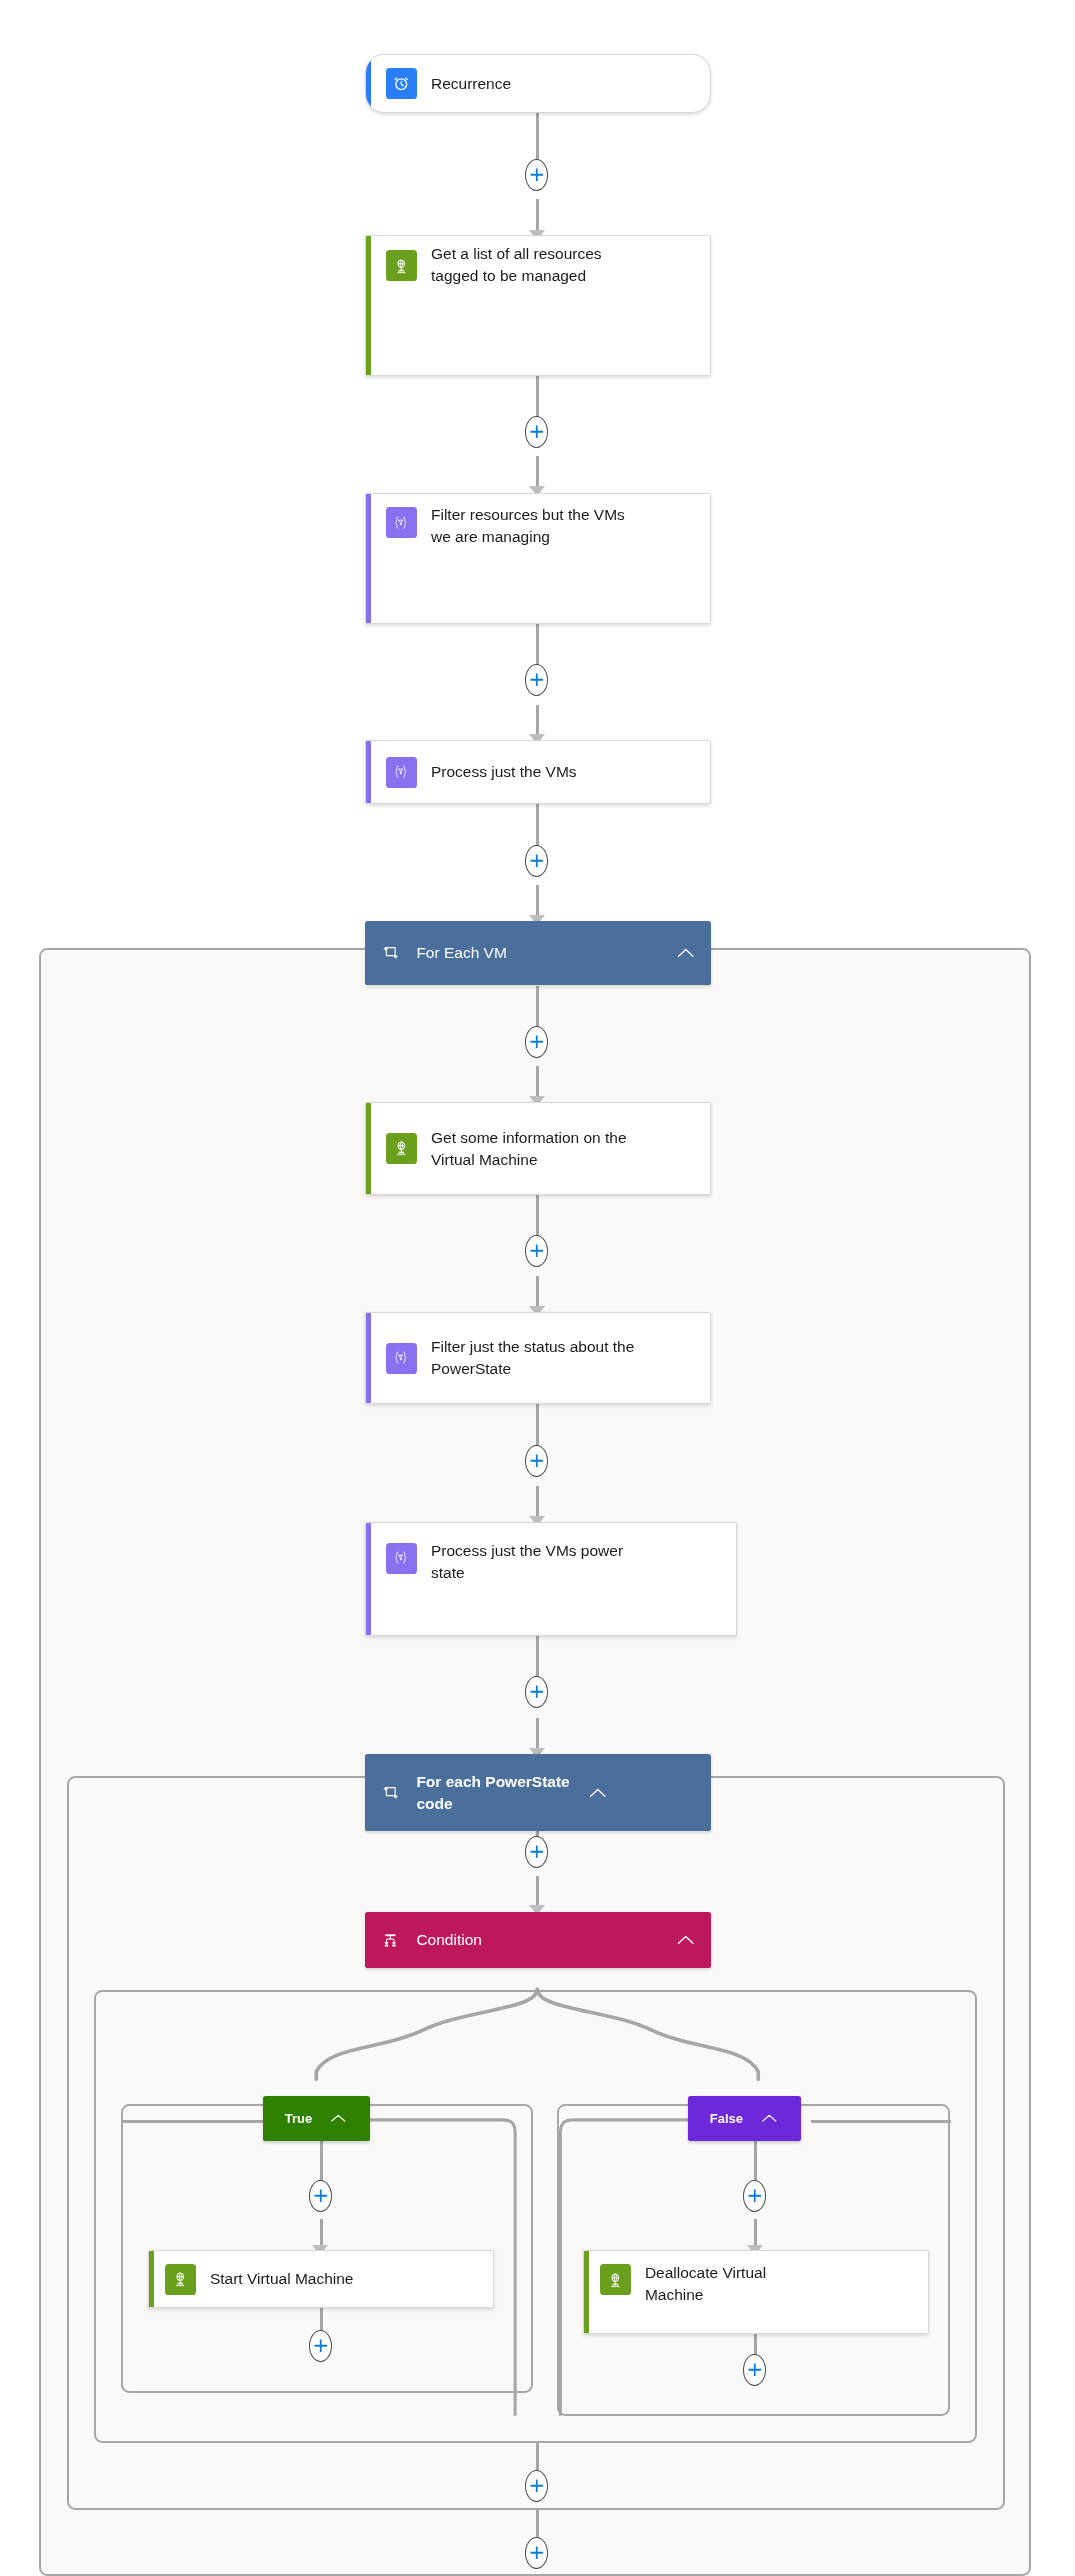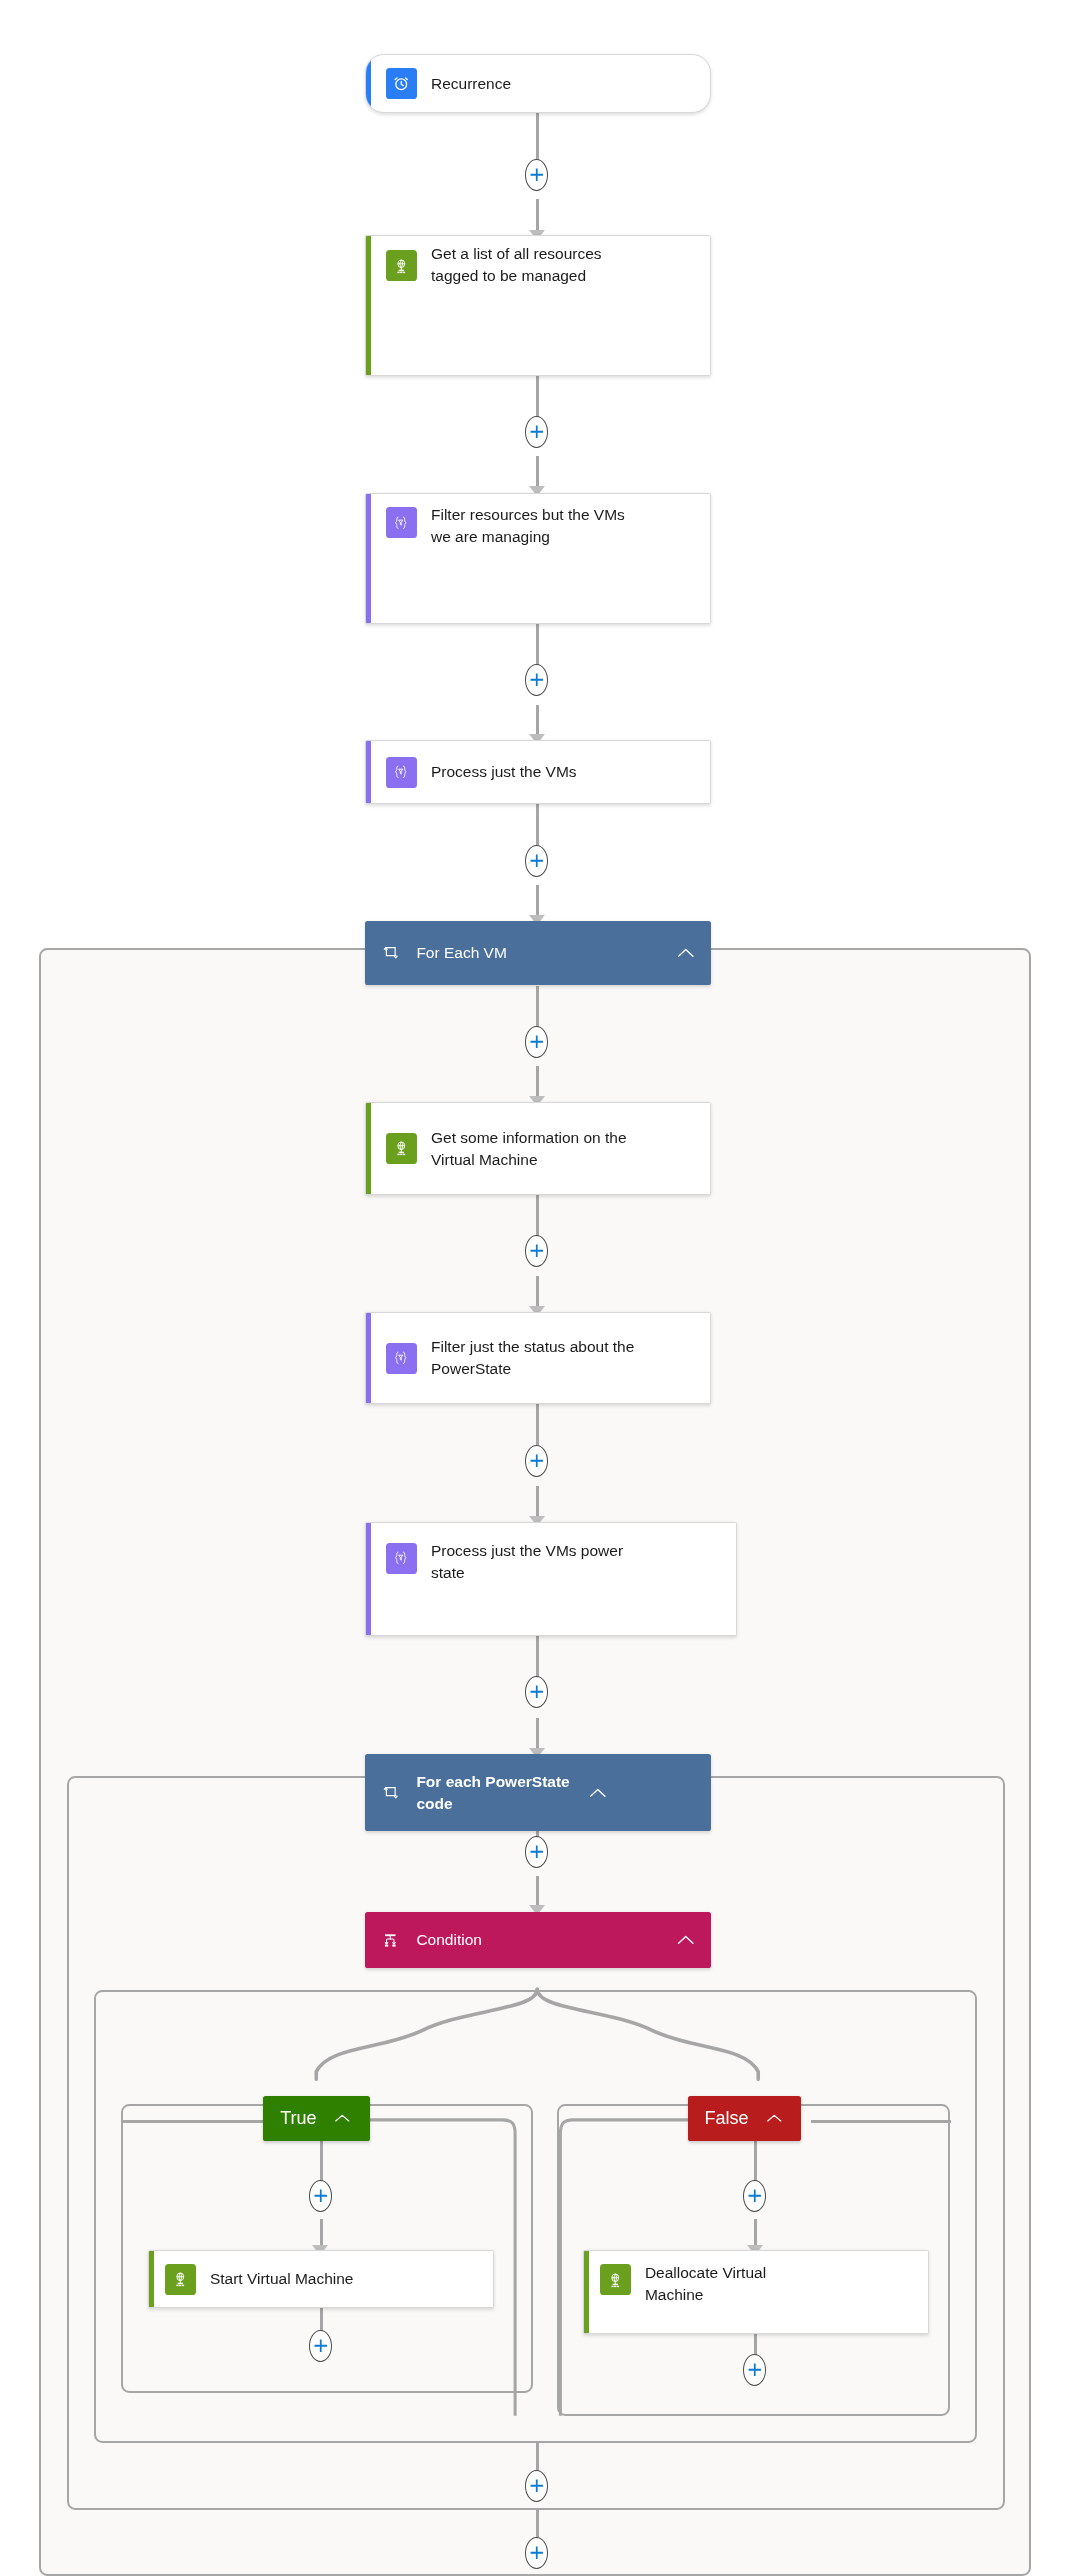--- a/index.html
+++ b/index.html
@@ -92,22 +92,23 @@
   .branch-pill {
     position: absolute;
     border-radius: 2.6px;
     display: flex;
     align-items: center;
     justify-content: center;
     color: #ffffff;
     box-shadow: 0 1.5px 3.1px rgba(0,0,0,0.18);
   }
   .branch-pill .bp-title {
-    font-size: 18px;
+    font-size: 13px;
     margin-right: 15.5px;
+    font-weight: bold;
   }
   .branch-pill .bp-chev {
     width: 20.6px; height: 20.6px;
     display: flex; align-items: center; justify-content: center;
   }
 
   
   .plus {
     position: absolute;
     width: 23px; height: 32px;
@@ -359,21 +360,21 @@
 
   <div class="branch-pill" style="left:263px; top:2096px; width:107px; height:45px; background:#2f8000;">
     <div class="bp-title">True</div>
     <div class="bp-chev">
       <svg width="16.5" height="10.3" viewBox="0 0 34 22" fill="none" stroke="#fff" stroke-width="2.6">
         <path d="M3 17 L17 5 L31 17" stroke-linecap="round" stroke-linejoin="round"></path>
       </svg>
     </div>
   </div>
 
-  <div class="branch-pill" style="left:688px; top:2096px; width:113px; height:45px; background:#b91c1c;">
+  <div class="branch-pill" style="left:688px; top:2096px; width:113px; height:45px; background:#6d28d9;">
     <div class="bp-title">False</div>
     <div class="bp-chev">
       <svg width="16.5" height="10.3" viewBox="0 0 34 22" fill="none" stroke="#fff" stroke-width="2.6">
         <path d="M3 17 L17 5 L31 17" stroke-linecap="round" stroke-linejoin="round"></path>
       </svg>
     </div>
   </div>
 
   <div class="card" style="left:148px; top:2250px; width:346px; height:58px;">
     <div class="accent" style="background:#6aa01e;"></div>

